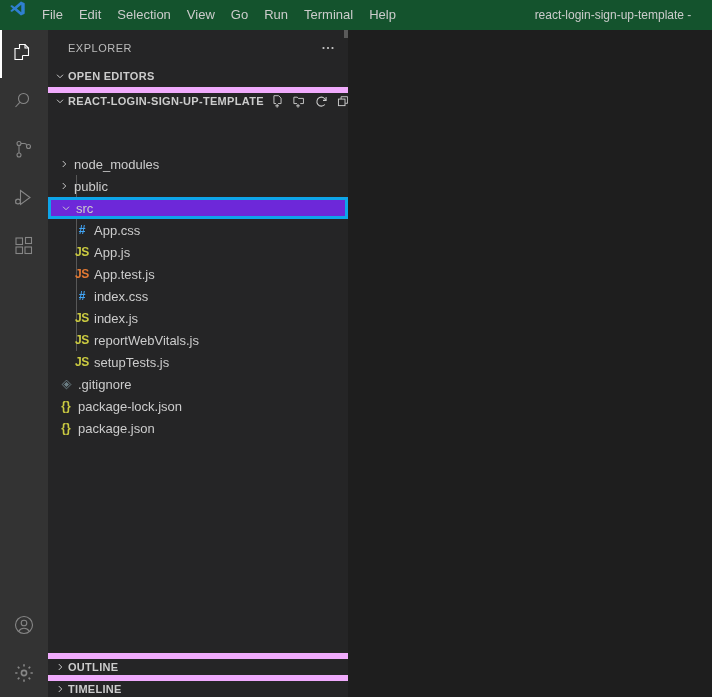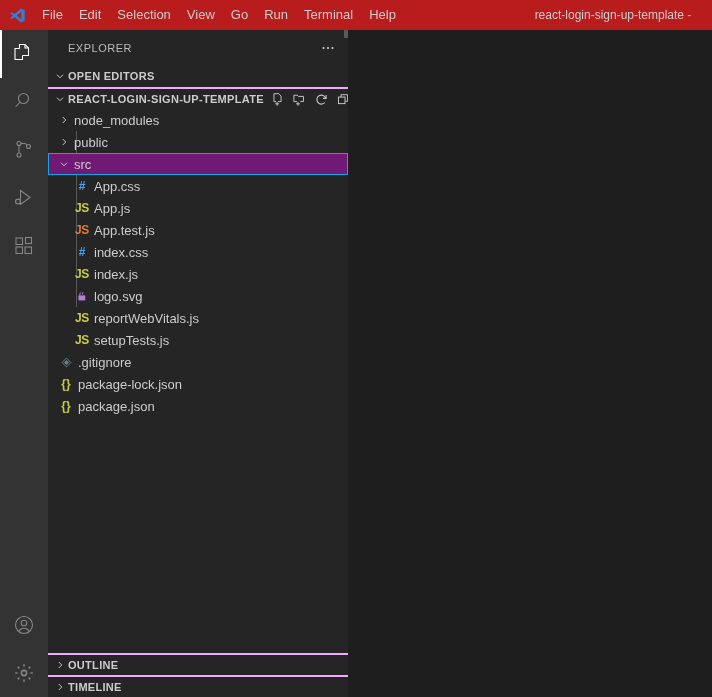--- a/index.html
+++ b/index.html
@@ -22,23 +22,23 @@
     height: 697px;
     display: flex;
     flex-direction: column;
     position: relative;
   }
 
   
   .titlebar {
     height: 30px;
     min-height: 30px;
-    background: #b91c1c;
-    display: flex;
-    align-items: center;
+    background: #14532d;
+    display: flex;
+    align-items: flex-start;
     position: relative;
     color: #cccccc;
   }
   .vscode-logo {
     width: 34px;
     display: flex;
     align-items: center;
     justify-content: center;
     flex: 0 0 auto;
   }
@@ -155,21 +155,21 @@
     height: 22px;
     min-height: 22px;
     display: flex;
     align-items: center;
     padding-left: 4px;
     font-size: 11px;
     font-weight: bold;
     color: #cccccc;
     letter-spacing: .3px;
     cursor: pointer;
-    border-top: 2px solid #f0abfc;
+    border-top: 6px solid #f0abfc;
     box-sizing: border-box;
   }
   .section-header.first { border-top: none; }
   .section-header .twisty {
     width: 16px;
     display: flex;
     align-items: center;
     justify-content: center;
     color: #cccccc;
     flex: 0 0 16px;
@@ -183,35 +183,36 @@
     color: #cccccc;
   }
   .sh-action { display: flex; align-items: center; cursor: pointer; }
 
   
   .tree {
     flex: 1;
     min-height: 0;
     overflow: hidden;
     position: relative;
+    margin-top: 44px;
   }
   .row {
     height: 22px;
     display: flex;
     align-items: center;
     font-size: 13px;
     color: #cccccc;
     white-space: nowrap;
     cursor: pointer;
     position: relative;
     box-sizing: border-box;
   }
   .row.selected {
-    background: #701a75;
-    border: 1px solid #0ea5e9;
+    background: #6d28d9;
+    border: 3px solid #0ea5e9;
   }
   .row .indent { flex: 0 0 auto; }
   .row .twisty {
     width: 16px;
     flex: 0 0 16px;
     display: flex;
     align-items: center;
     justify-content: center;
     color: #cccccc;
   }
@@ -484,31 +485,20 @@
             <span class="ficon css-icon">#</span>
             <span class="fname">index.css</span>
           </div>
 
           <div class="row">
             <span class="indent" style="width:24px"></span>
             <span class="ficon js-icon">JS</span>
             <span class="fname">index.js</span>
           </div>
 
-          <div class="row">
-            <span class="indent" style="width:24px"></span>
-            <span class="ficon svg-icon">
-              <svg width="13" height="13" viewBox="0 0 16 16" fill="currentColor">
-                <path d="M3 6.6h8.4v6.2H3z"></path>
-                <path d="M4.2 6.4c-.5-1.4.2-2.9 1.5-3.5.5-.2.6.2.3.5-.7.7-.8 1.7-.2 2.4l-1.6.6z"></path>
-                <path d="M7.4 5.6c-.4-1.2.2-2.4 1.3-3 .4-.2.6.2.3.5-.6.6-.7 1.4-.2 2l-1.4.5z"></path>
-              </svg>
-            </span>
-            <span class="fname">logo.svg</span>
-          </div>
 
           <div class="row">
             <span class="indent" style="width:24px"></span>
             <span class="ficon js-icon">JS</span>
             <span class="fname">reportWebVitals.js</span>
           </div>
 
           <div class="row">
             <span class="indent" style="width:24px"></span>
             <span class="ficon js-icon">JS</span>

